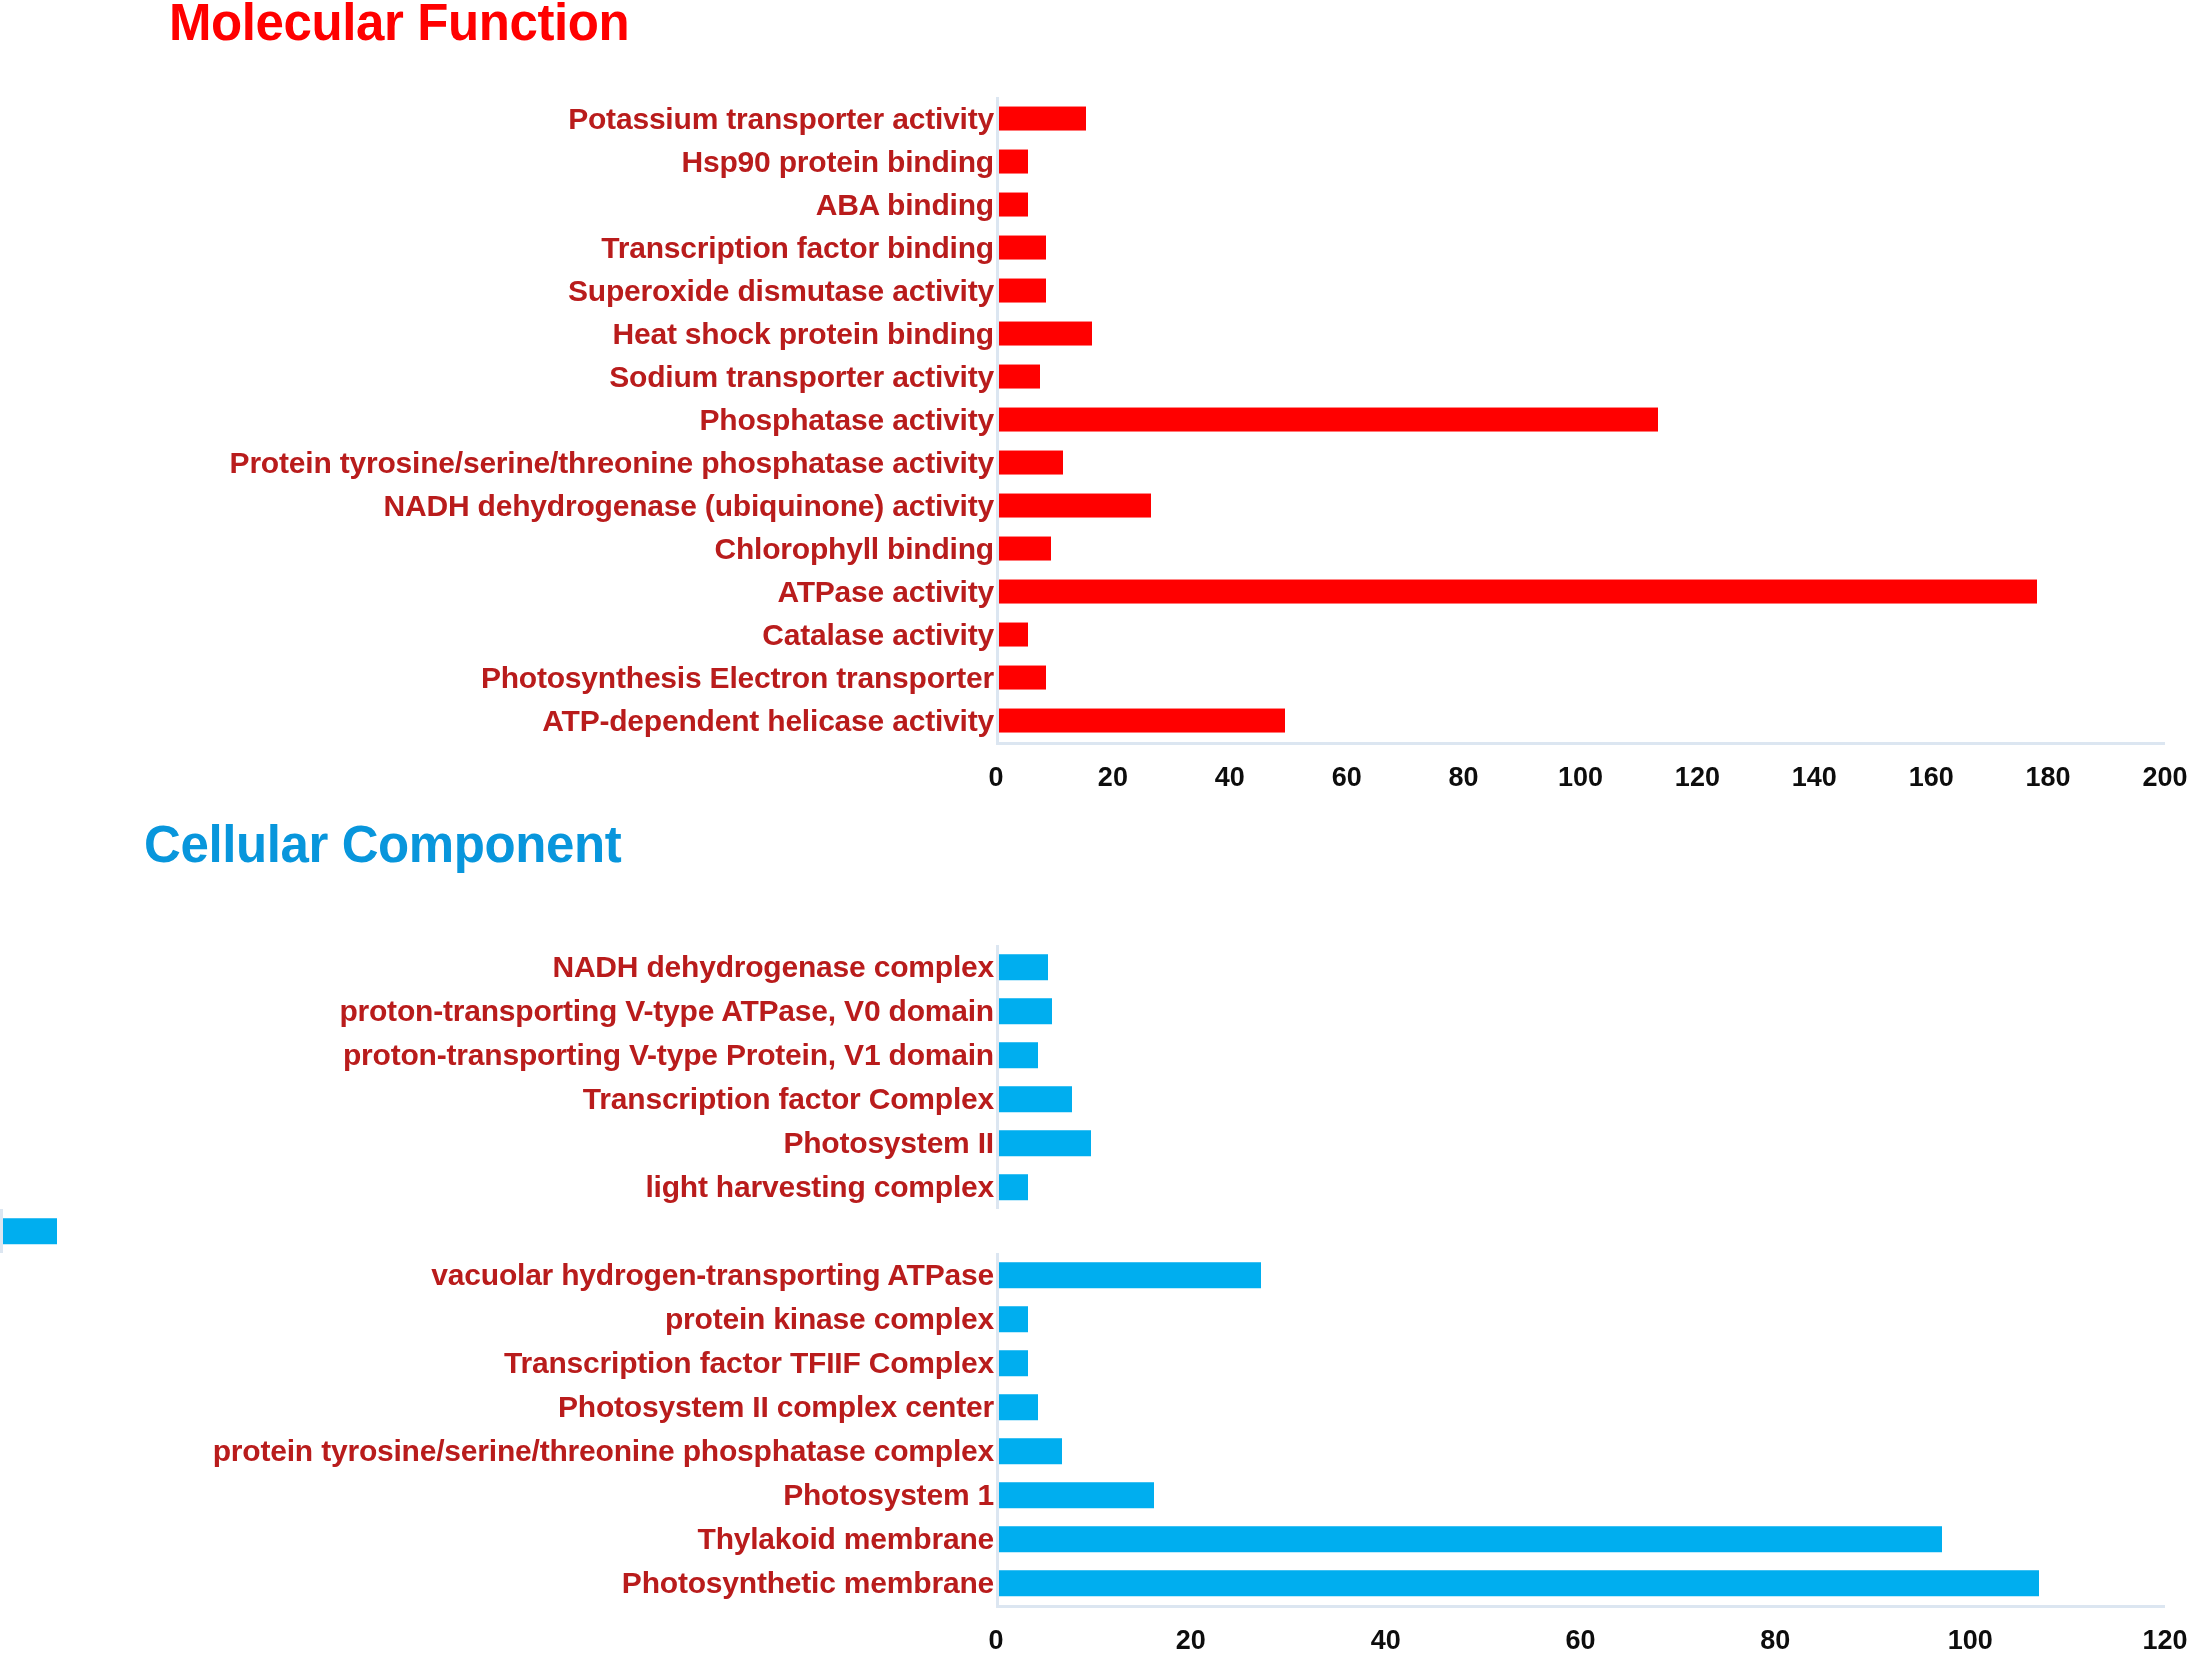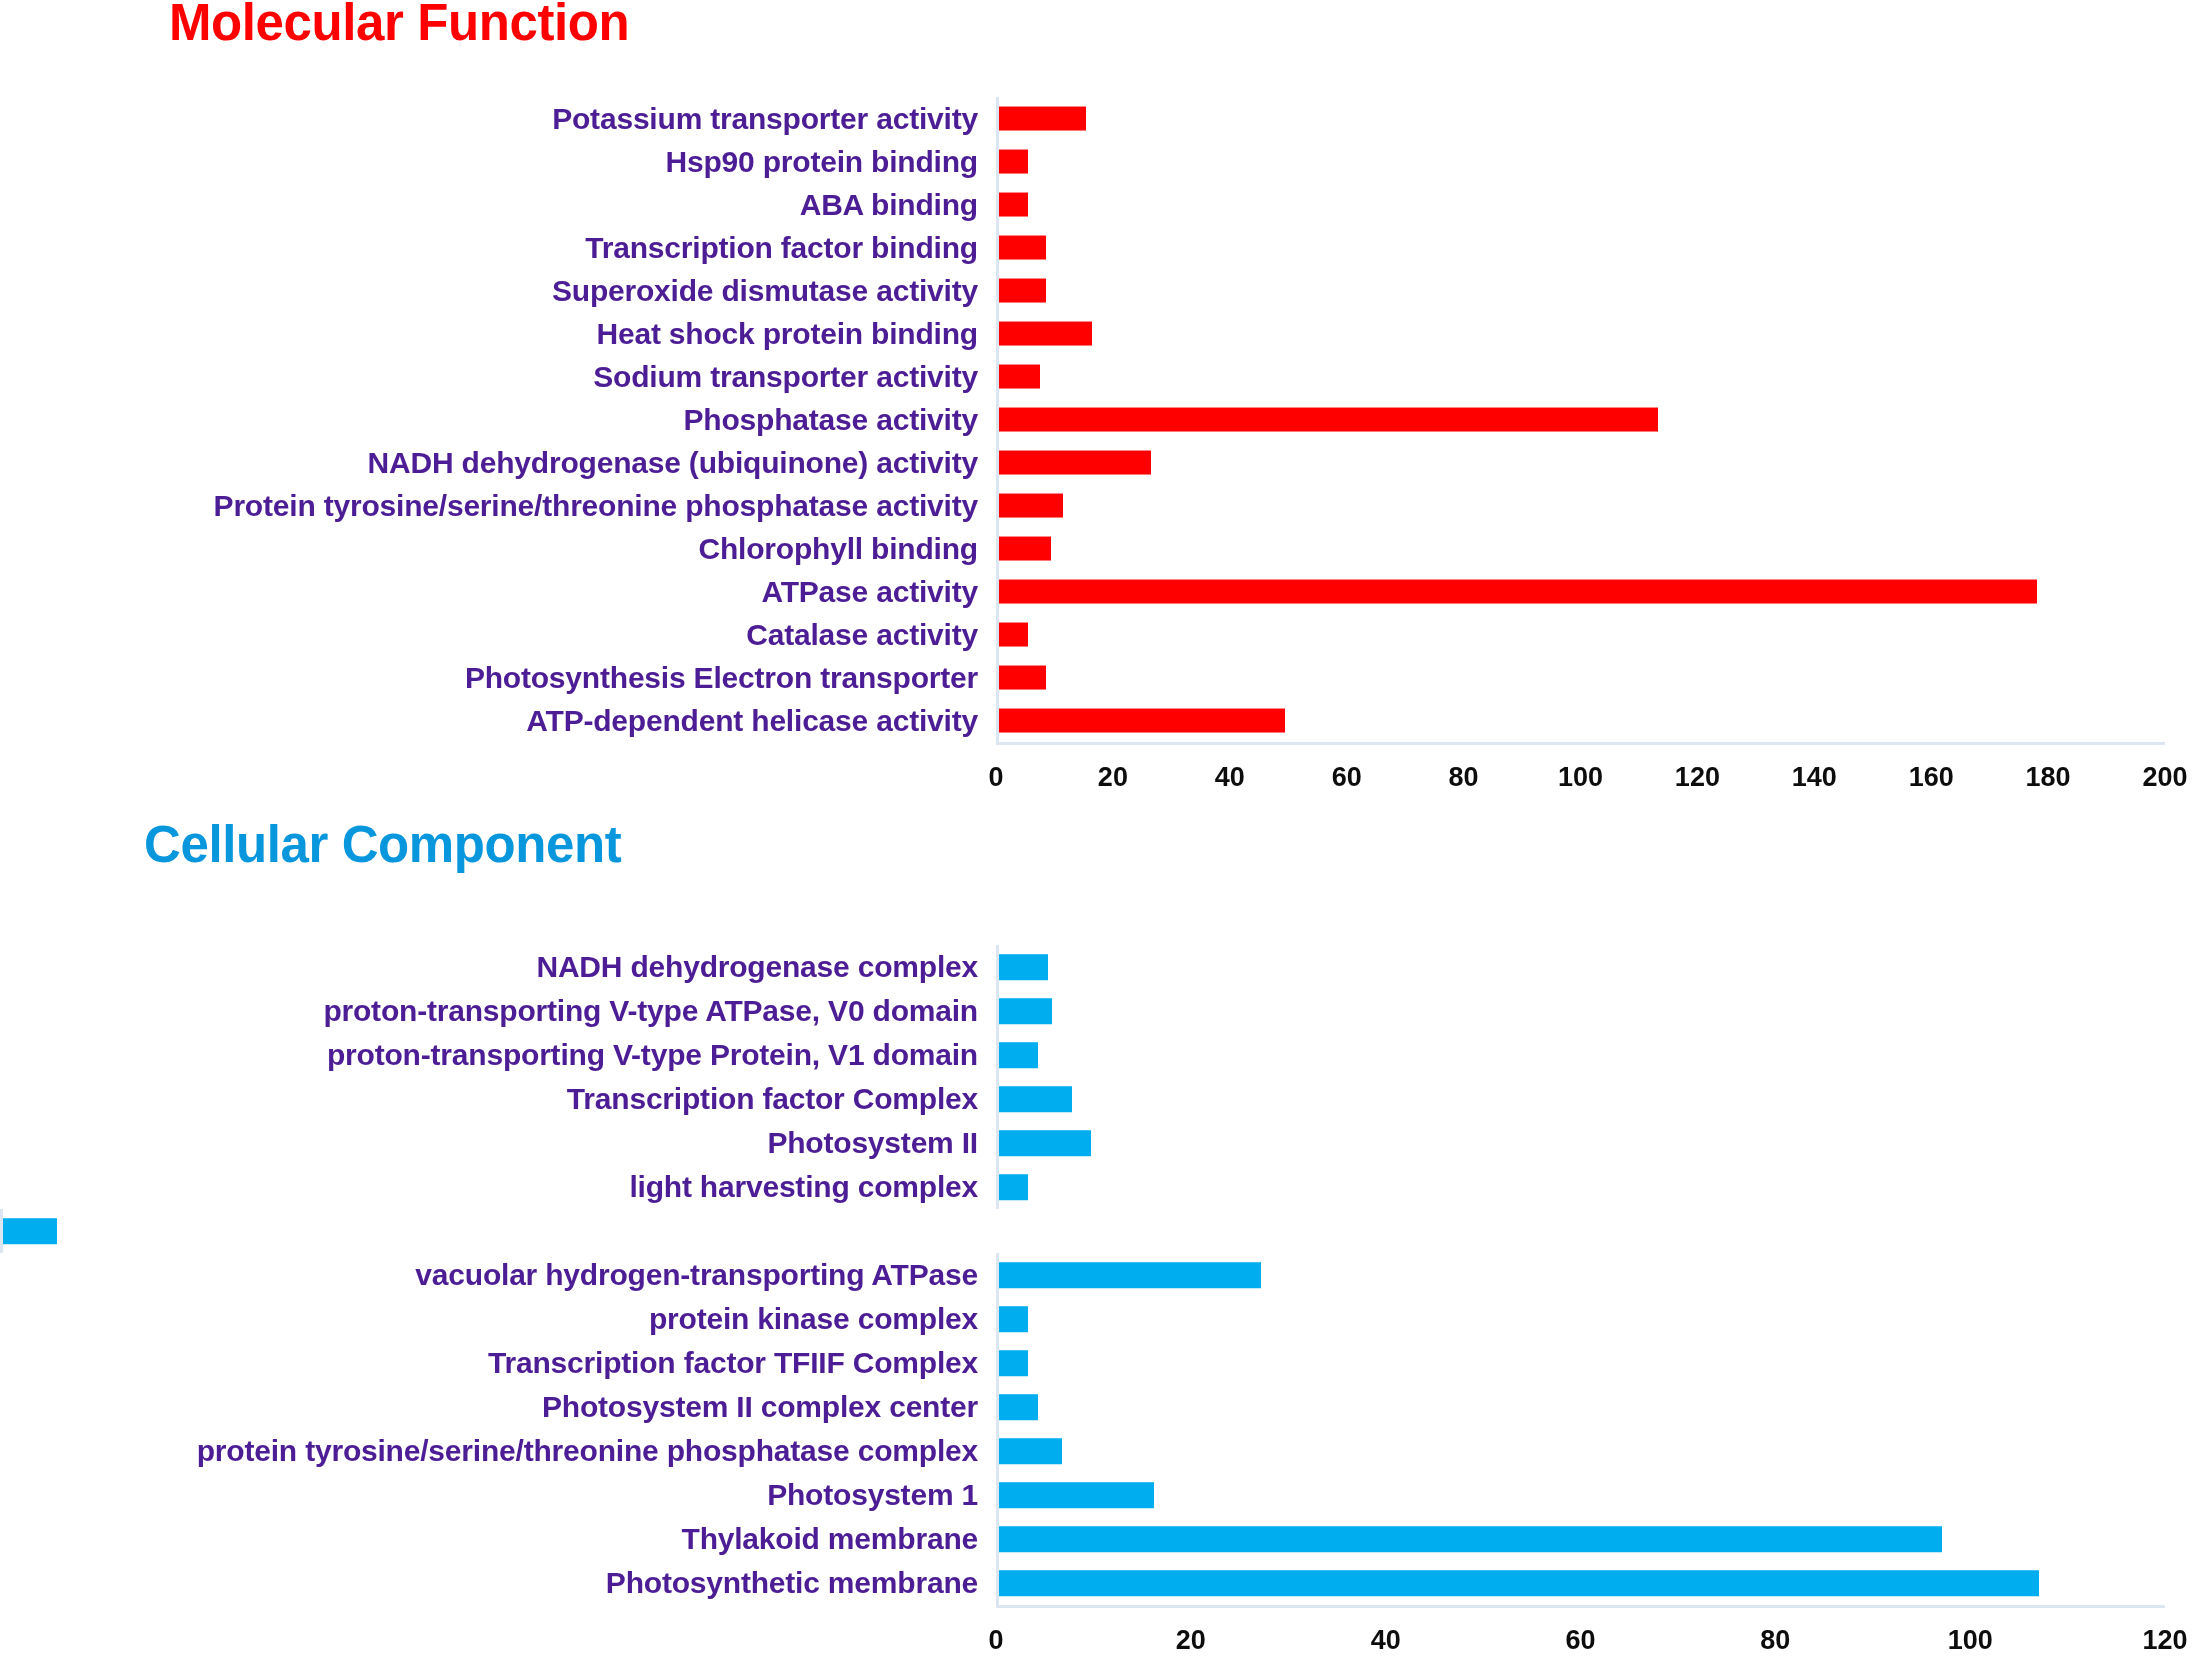--- a/index.html
+++ b/index.html
@@ -57,24 +57,24 @@
     display: grid;
     width: 2166px;
   }
   .row {
     display: grid;
     grid-template-columns: 996px 1169px;
     align-items: center;
   }
   .cat-label {
     text-align: right;
-    padding-right: 18px;
+    padding-right: 2px;
     font-size: 30px;
     font-weight: bold;
-    color: #4c1d95;
+    color: #b91c1c;
     white-space: nowrap;
     line-height: 1;
     letter-spacing: -0.2px;
   }
   .bar-cell {
     position: relative;
     height: 100%;
     border-left: 3.3px solid #dce6f1;
     box-sizing: border-box;
   }
@@ -155,29 +155,29 @@
             <div class="bar" style="width: 3.5%; height: 58%; background: rgb(255, 0, 0);"></div>
           </div>
         </div>
         <div class="row">
           <div class="cat-label">Phosphatase activity</div>
           <div class="bar-cell">
             <div class="bar" style="width: 56.5%; height: 58%; background: rgb(255, 0, 0);"></div>
           </div>
         </div>
         <div class="row">
+          <div class="cat-label">Protein tyrosine/serine/threonine phosphatase activity</div>
+          <div class="bar-cell">
+            <div class="bar" style="width: 5.5%; height: 58%; background: rgb(255, 0, 0);"></div>
+          </div>
+        </div>
+        <div class="row">
           <div class="cat-label">NADH dehydrogenase (ubiquinone) activity</div>
           <div class="bar-cell">
             <div class="bar" style="width: 13%; height: 58%; background: rgb(255, 0, 0);"></div>
-          </div>
-        </div>
-        <div class="row">
-          <div class="cat-label">Protein tyrosine/serine/threonine phosphatase activity</div>
-          <div class="bar-cell">
-            <div class="bar" style="width: 5.5%; height: 58%; background: rgb(255, 0, 0);"></div>
           </div>
         </div>
         <div class="row">
           <div class="cat-label">Chlorophyll binding</div>
           <div class="bar-cell">
             <div class="bar" style="width: 4.5%; height: 58%; background: rgb(255, 0, 0);"></div>
           </div>
         </div>
         <div class="row">
           <div class="cat-label">ATPase activity</div>

